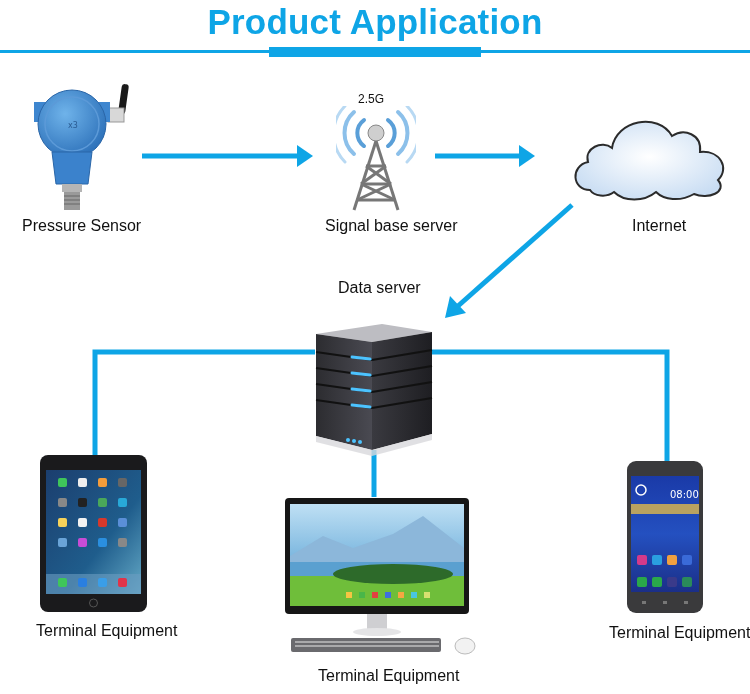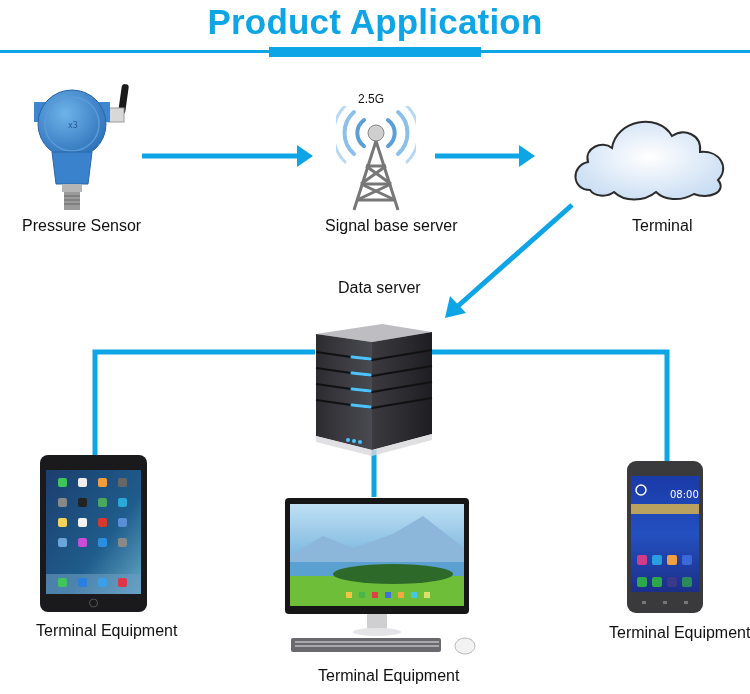--- a/index.html
+++ b/index.html
@@ -96,21 +96,21 @@
 
 <svg class="node" style="left:568px;top:110px" width="165" height="92" viewBox="0 0 165 92">
   <defs>
     <radialGradient id="gCloud" cx="0.5" cy="0.45" r="0.6">
       <stop offset="0" stop-color="#ffffff"></stop>
         <stop offset="1" stop-color="#c9ddf3"></stop>
     </radialGradient>
   </defs>
   <path d="M22 80 C4 80 2 56 20 52 C16 38 34 30 44 38 C48 10 90 2 104 26 C116 18 134 24 132 42 C152 40 162 58 150 70 C160 82 140 90 126 84 C112 92 96 90 88 82 C76 92 56 92 46 82 C38 88 26 86 22 80 Z" fill="url(#gCloud)" stroke="#2b2b2b" stroke-width="2"></path>
 </svg>
-<div class="label" style="left:632px;top:217px">Terminal</div>
+<div class="label" style="left:632px;top:217px">Internet</div>
 
 <div class="label" style="left:338px;top:279px">Data server</div>
 <svg class="node" style="left:312px;top:318px" width="124" height="140" viewBox="0 0 124 140">
   <defs>
     <linearGradient id="gSrvF" x1="0" x2="1">
         <stop offset="0" stop-color="#2c2c30"></stop>
         <stop offset="1" stop-color="#4a4a52"></stop>
       </linearGradient>
     <linearGradient id="gSrvS" x1="0" x2="1">
         <stop offset="0" stop-color="#3a3a40"></stop>

